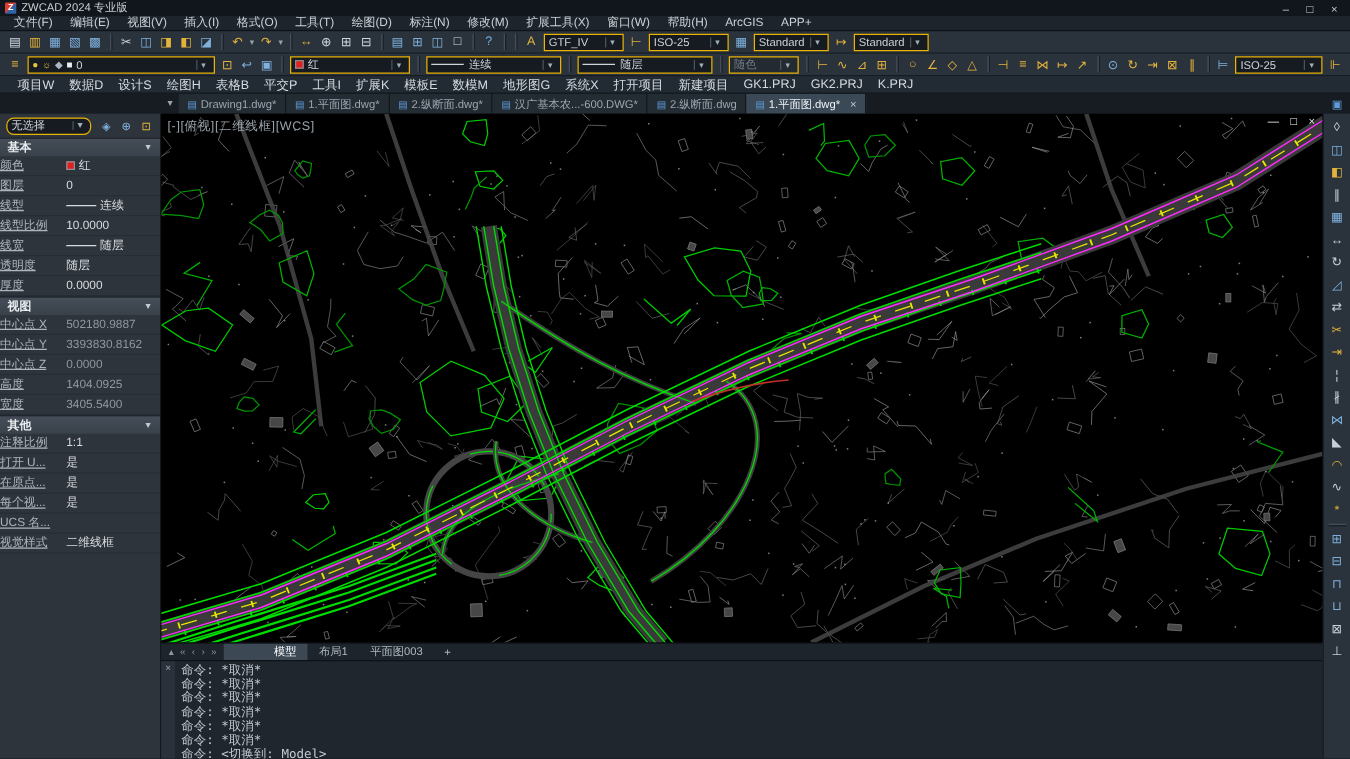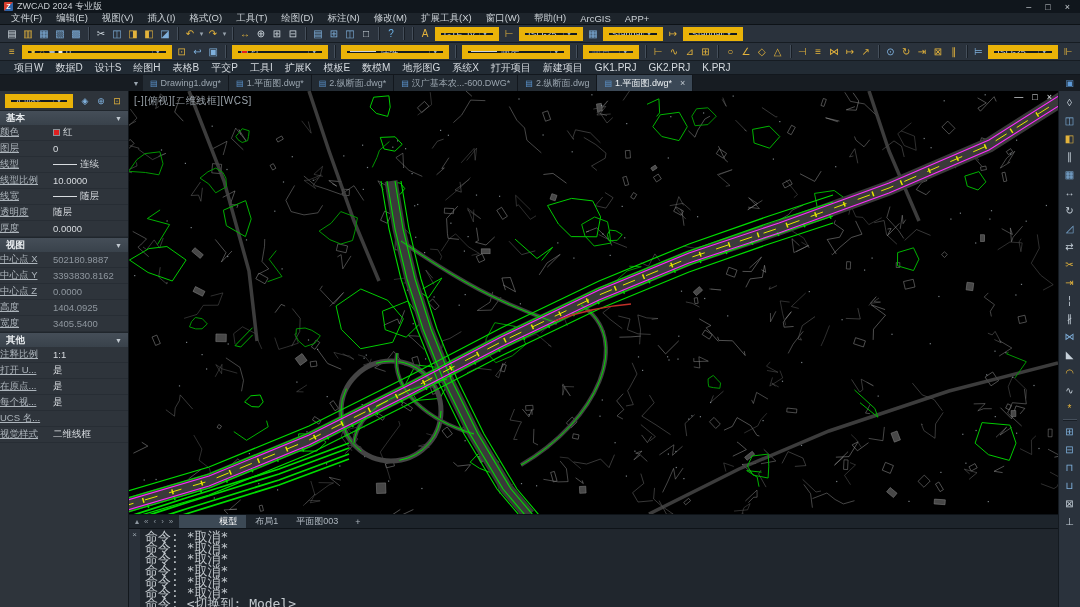--- a/index.html
+++ b/index.html
@@ -13,21 +13,21 @@
   .win-btns{margin-left:auto;display:flex;gap:14px;padding-right:6px;color:#c9ced3;font-size:9px;}
   .win-btns span{cursor:default;}
   
   .menubar{height:12px;background:#1d242b;display:flex;align-items:center;font-size:9.5px;padding-left:4px;flex:0 0 auto;border-bottom:1px solid #0d1216;}
   .mitem{padding:0 7px;white-space:nowrap;color:#ccd2d7;}
   
   .tb{height:18px;background:#2a323c;display:flex;align-items:center;padding:0 4px;flex:0 0 auto;border-bottom:1px solid #161c22;}
   .icn{width:14px;height:14px;display:inline-flex;align-items:center;justify-content:center;font-size:10px;margin:0 1px;border-radius:2px;}
   .icn.sm{width:7px;font-size:7px;margin:0;}
   .sep{width:1px;height:13px;background:#454f5b;box-shadow:1px 0 0 #181e25;margin:0 4px;flex:0 0 auto;}
-  .combo{display:flex;align-items:center;height:14px;background:#151b21;border:6px solid #eab308;font-size:9px;color:#ccd2d8;padding:0 3px;margin:12px 2px;flex:0 0 auto;overflow:hidden;}
+  .combo{display:flex;align-items:center;height:14px;background:#151b21;border:1px solid #eab308;font-size:9px;color:#ccd2d8;padding:0 3px;margin:12px 2px;flex:0 0 auto;overflow:hidden;}
   .combo .cval{white-space:nowrap;overflow:hidden;flex:1;}
   .combo .arr{margin-left:auto;border-left:1px solid #49535f;width:11px;text-align:center;color:#9fb0bd;font-size:7px;flex:0 0 auto;}
   .combo .cpre{margin-right:3px;font-size:8px;flex:0 0 auto;}
   .combo .lt{width:26px;height:1px;background:#cfd5da;margin-right:4px;flex:0 0 auto;}
   .combo.dis{color:#767f88;background:#232a31;}
   .cswatch{width:7px;height:7px;border:1px solid #858d94;margin-right:3px;flex:0 0 auto;}
   
   .projbar{height:14px;background:#222b34;display:flex;align-items:center;font-size:10px;color:#d6dbe0;padding-left:8px;flex:0 0 auto;border-bottom:1px solid #12171d;}
   .pitem{padding:0 6px;white-space:nowrap;}
   
@@ -38,21 +38,21 @@
   .tablist-arrow{width:14px;display:flex;align-items:center;justify-content:center;color:#9aa5af;font-size:7px;flex:0 0 auto;}
   .dtab{display:flex;align-items:center;gap:3px;padding:0 7px;background:#232b33;border-right:1px solid #12171d;color:#9aa5af;white-space:nowrap;flex:0 0 auto;}
   .dtab .ticon{color:#5f9bd8;font-size:8px;}
   .dtab.active{background:#3b4856;color:#eef2f5;}
   .dtab .tx{margin-left:5px;color:#c3cad1;}
   .newdoc{display:flex;align-items:center;padding:0 6px;color:#5f9bd8;font-size:9px;flex:0 0 auto;}
   
   .main{flex:1;display:flex;min-height:0;}
   .props{width:129px;background:#2e343b;border-right:1px solid #12171c;display:flex;flex-direction:column;font-size:9.5px;flex:0 0 auto;}
   .selrow{height:19px;display:flex;align-items:center;padding:2px 3px;gap:2px;}
-  .selrow .combo{flex:1;}
+  .selrow .combo{flex:1;border-radius:6px;}
   .sect{height:15px;background:linear-gradient(#454e58,#39424b);display:flex;align-items:center;padding:0 6px;color:#e8ecef;font-weight:bold;border-top:1px solid #20262c;flex:0 0 auto;}
   .sect .sarr{margin-left:auto;font-size:7px;color:#c2cad1;font-weight:normal;}
   .prow{height:16px;display:flex;align-items:center;border-bottom:1px solid #272d34;flex:0 0 auto;}
   .plabel{width:49px;color:#adb5bc;white-space:nowrap;overflow:hidden;flex:0 0 auto;text-decoration:underline;}
   .pval{flex:1;color:#d8dce0;padding-left:4px;white-space:nowrap;overflow:hidden;display:flex;align-items:center;gap:3px;}
   .prow.ro .pval{color:#8f979f;}
   .sw{width:7px;height:7px;border:1px solid #8b9298;flex:0 0 auto;}
   .lnt{width:24px;height:1px;background:#d8dce0;flex:0 0 auto;}
   
   .centercol{flex:1;display:flex;flex-direction:column;min-width:0;}
@@ -66,21 +66,21 @@
   .hsep{width:14px;height:1px;background:#454f5b;box-shadow:0 1px 0 #181e25;}
   
   .mtabs{height:14px;background:#1d242b;display:flex;align-items:stretch;font-size:9px;color:#aeb7bf;flex:0 0 auto;border-top:1px solid #0e1318;}
   .mnav{display:flex;align-items:center;gap:5px;padding:0 6px;color:#8d97a0;font-size:8px;}
   .mtab{display:flex;align-items:center;padding:0 9px;white-space:nowrap;}
   .mtab.active{background:#3c4955;color:#fff;padding-left:40px;}
   .maddtab{display:flex;align-items:center;padding:0 8px;color:#aeb7bf;}
   
   .cmd{flex:0 0 79px;background:#20262d;border-top:1px solid #0e1318;display:flex;min-height:0;}
   .cmd-gutter{width:11px;background:#2a313a;color:#9aa4ad;font-size:8px;text-align:center;padding-top:1px;flex:0 0 auto;}
-  .cmd-lines{padding:2px 5px;font-family:"DejaVu Sans Mono",monospace;font-size:13px;line-height:11.2px;color:#c3c9ce;white-space:pre;overflow:hidden;}
+  .cmd-lines{padding:2px 5px;font-family:"DejaVu Sans Mono",monospace;font-size:10px;line-height:11.2px;color:#c3c9ce;white-space:pre;overflow:hidden;}
 </style>
 </head>
 <body>
 
 <div class="app">
 
   <div class="titlebar">
     <span class="logo">Z</span>
     <span>ZWCAD 2024 专业版</span>
     <span class="win-btns">

